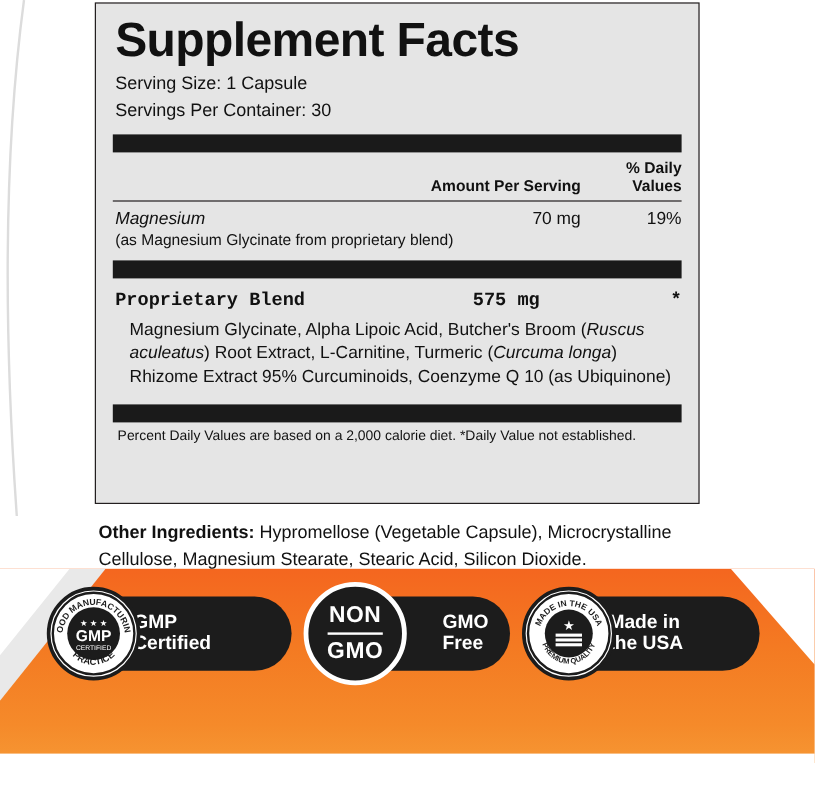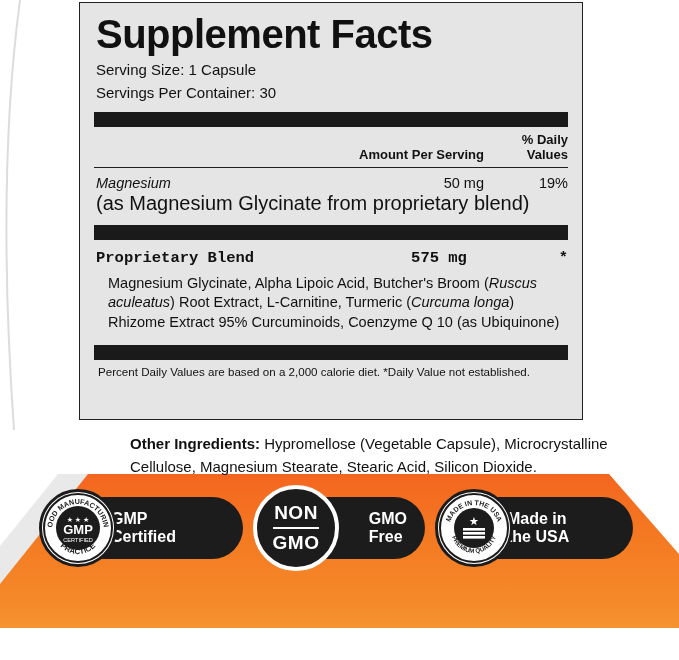--- a/index.html
+++ b/index.html
@@ -153,35 +153,35 @@
     width: 90px;
     text-align: right;
     font-weight: normal;
   }
   .nutrient-dv {
     width: 62px;
     text-align: right;
     margin-left: 22px;
   }
   .nutrient-sub {
-    font-size: 20px;
+    font-size: 13px;
     padding-left: 2px;
     padding-top: 1px;
     padding-bottom: 4px;
   }
   .blend-row {
     display: flex;
     align-items: baseline;
     font-size: 15.5px;
     font-weight: bold;
     padding-top: 9px;
     font-family: Liberation Mono, monospace;
   }
   .blend-name { flex: 1; padding-left: 2px; }
-  .blend-amt { width: 90px; text-align: center; }
+  .blend-amt { width: 90px; text-align: left; }
   .blend-dv  { width: 62px; text-align: right; margin-left: 22px; }
   .blend-desc {
     font-size: 14.5px;
     line-height: 1.35;
     padding: 7px 0 0 14px;
     text-align: left;
   }
   .blend-desc i { font-style: italic; }
   .footnote {
     font-size: 11.6px;
@@ -192,21 +192,20 @@
   
   .other-ing {
     position: absolute;
     left: 82px;
     top: 432px;
     width: 520px;
     font-size: 15px;
     line-height: 1.55;
     z-index: 3;
     color: #111;
-    margin-left: 48px;
   }
   .other-ing b { font-weight: bold; }
 
   
   .badges {
     position: absolute;
     left: 0;
     top: 497px;
     width: 679px;
     height: 96px;
@@ -294,21 +293,21 @@
       <div class="hdr-dv">
         <div>% Daily</div>
         <div>Values</div>
       </div>
     </div>
 
     <div class="rule"></div>
 
     <div class="nutrient-row">
       <div class="nutrient-name">Magnesium</div>
-      <div class="nutrient-amt">50 mg</div>
+      <div class="nutrient-amt">70 mg</div>
       <div class="nutrient-dv">19%</div>
     </div>
     <div class="nutrient-sub">(as Magnesium Glycinate from proprietary blend)</div>
 
     <div class="bar-thick second"></div>
 
     <div class="blend-row">
       <div class="blend-name">Proprietary Blend</div>
       <div class="blend-amt">575 mg</div>
       <div class="blend-dv">*</div>

